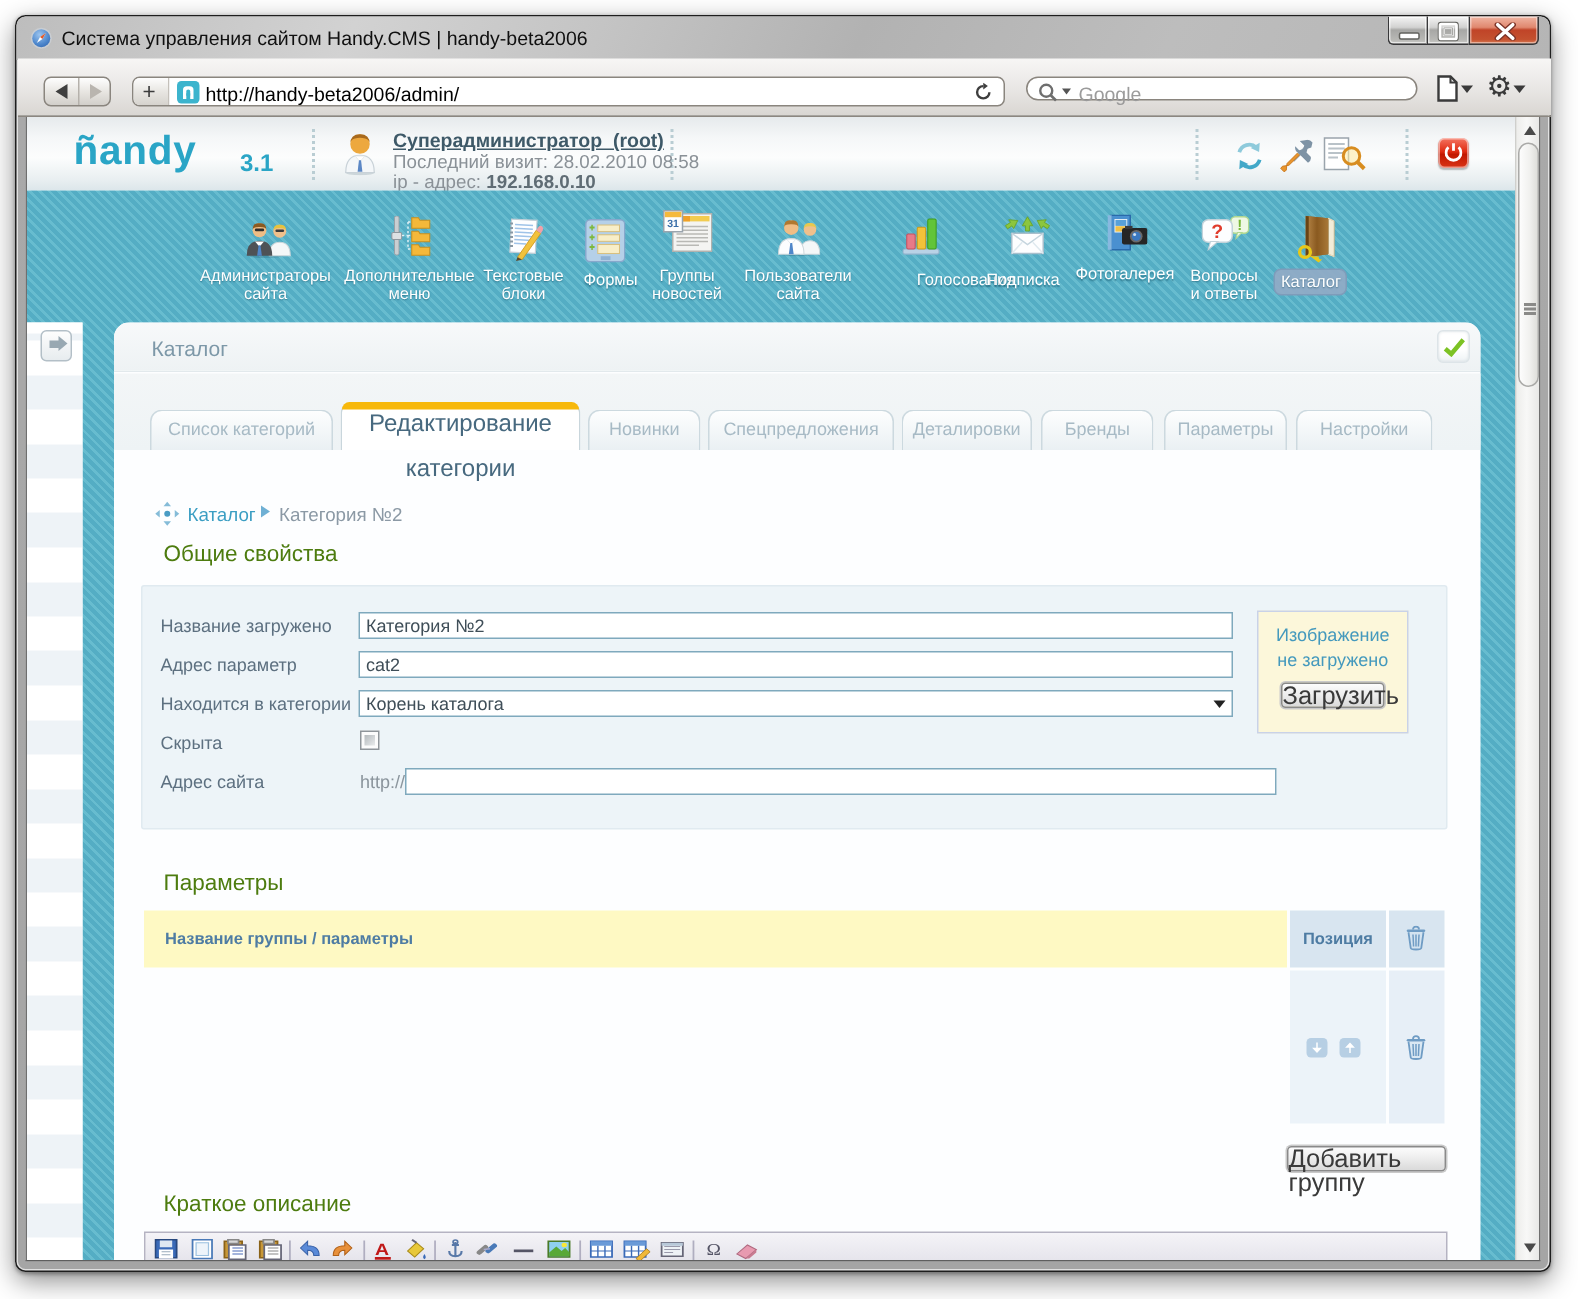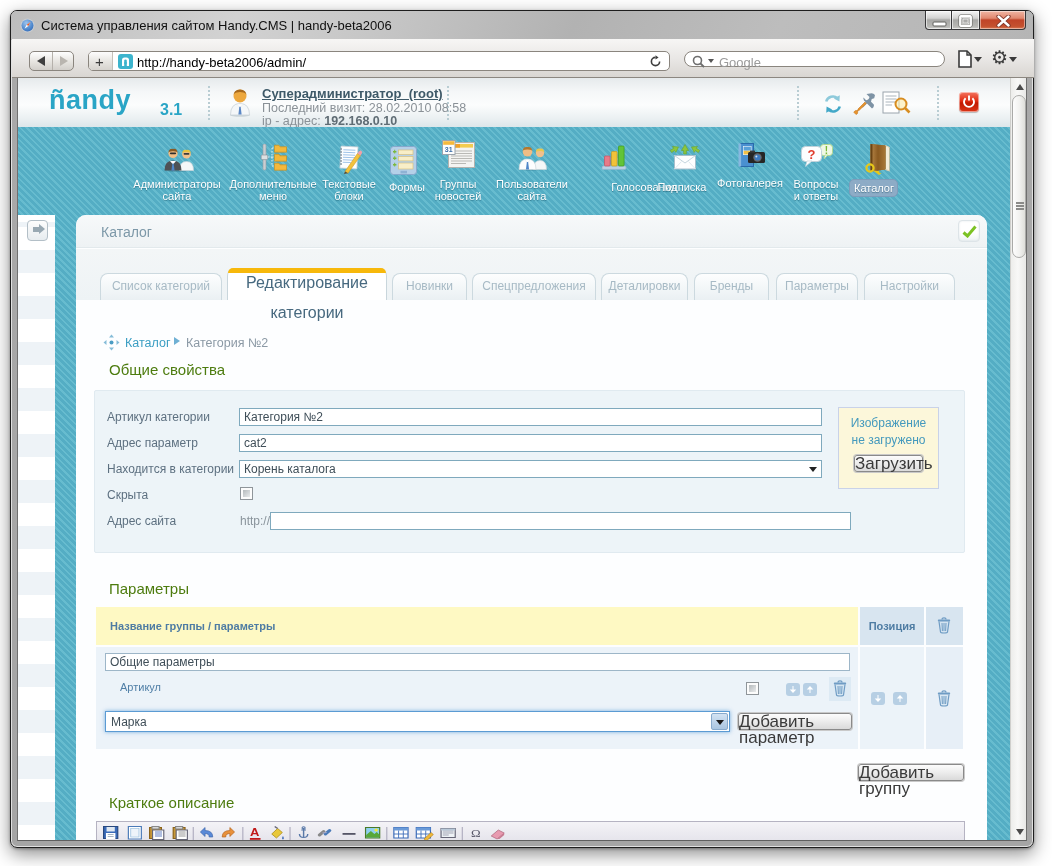--- a/index.html
+++ b/index.html
@@ -388,21 +388,21 @@
                 <path d="M16.5 8.5 L13.5 6 L13.5 11 Z"></path>
               </g>
             <circle cx="8.5" cy="8.5" r="2" fill="#4a9cc4"></circle>
           </svg>
           <div class="abs" style="left:49px;top:121px;font-size:12.5px;color:#3b9ec3">Каталог</div>
           <div class="abs" style="left:98px;top:122px;width:0;height:0;border-top:4.5px solid transparent;border-bottom:4.5px solid transparent;border-left:6px solid #6fb0d4"></div>
           <div class="abs" style="left:110px;top:121px;font-size:12.5px;color:#8b99a5">Категория №2</div>
           <div class="h2teal" style="left:33px;top:146px">Общие свойства</div>
 
           <div id="formbox">
-            <div class="flabel" style="top:19px">Артикул категории</div>
+            <div class="flabel" style="top:19px">Название загружено</div>
             <input class="finput" style="left: 144px; top: 17px; width: 583px;" value="Категория №2">
             <div class="flabel" style="top:45px">Адрес параметр</div>
             <input class="finput" style="left: 144px; top: 43px; width: 583px;" value="cat2">
             <div class="flabel" style="top:71px">Находится в категории</div>
             <div class="finput" style="left:144px;top:69px;width:583px;line-height:16px">Корень каталога
               <div class="abs" style="right:4px;top:6px;width:0;height:0;border-left:4px solid transparent;border-right:4px solid transparent;border-top:5px solid #222"></div>
             </div>
             <div class="flabel" style="top:97px">Скрыта</div>
             <div class="cb" style="left:145px;top:96px"></div>
             <div class="flabel" style="top:123px">Адрес сайта</div>
@@ -420,47 +420,20 @@
             <div class="abs" style="left:14px;top:13px;font-size:11px;font-weight:bold;color:#4e7ca3">Название группы / параметры</div>
           </div>
           <div class="cell" style="left:784px;top:392px;width:64px;height:38px;background:#d8e5f0">
             <div class="abs" style="left:0;top:13px;width:100%;text-align:center;font-size:11px;font-weight:bold;color:#4e7ca3">Позиция</div>
           </div>
           <div class="cell" style="left:850px;top:392px;width:37px;height:38px;background:#d8e5f0">
             <svg class="abs" style="left:11px;top:10px" width="14" height="17" viewBox="0 0 14 17">
                 <use href="#trashico"></use>
               </svg>
           </div>
-          <div class="cell" style="left:20px;top:432px;width:762px;height:102px;background:#ecf3f9">
-            <input class="finput" style="left: 9px; top: 6px; width: 745px; border-color: rgb(157, 182, 200);" value="Общие параметры">
-            <div class="abs" style="left:24px;top:34px;font-size:11px;color:#4f7ea6">Артикул</div>
-            <div class="cb" style="left:650px;top:35px"></div>
-            <div class="arrbtn" style="left:690px;top:36px">
-                <svg class="abs" style="left:3px;top:2px" width="8" height="9" viewBox="0 0 8 9">
-                  <use href="#adw"></use>
-                </svg>
-              </div>
-            <div class="arrbtn" style="left:707px;top:36px">
-                <svg class="abs" style="left:3px;top:2px" width="8" height="9" viewBox="0 0 8 9">
-                  <use href="#adw" transform="rotate(180 4 4.5)"></use>
-                </svg>
-              </div>
-            <div class="abs" style="left:733px;top:30px;width:22px;height:24px;background:#ddeaf4"></div>
-            <svg class="abs" style="left:737px;top:33px" width="14" height="17" viewBox="0 0 14 17">
-                <use href="#trashico"></use>
-              </svg>
-
-            <div class="abs" style="left:9px;top:64px;width:625px;height:21px;border:1px solid #5b9bd3;background:#fff;box-shadow:0 0 4px rgba(90,155,215,.8)">
-              <div class="abs" style="left:5px;top:3px;font-size:12px;color:#3f4e58">Марка</div>
-              <div class="abs" style="right:1px;top:1px;width:17px;height:17px;background:linear-gradient(180deg,#d3e3f3,#a9c5e0);border:1px solid #88aacc;border-radius:2px">
-                <div class="abs" style="left:4px;top:6px;width:0;height:0;border-left:4px solid transparent;border-right:4px solid transparent;border-top:5px solid #1a1a1a"></div>
-              </div>
-            </div>
-            <div class="btn" style="left:642px;top:66px;width:114px;height:17px;line-height:16px">Добавить параметр</div>
-          </div>
           <div class="cell" style="left:784px;top:432px;width:64px;height:102px;background:#ecf3f9">
             <div class="arrbtn" style="left:11px;top:45px">
                 <svg class="abs" style="left:3px;top:2px" width="8" height="9" viewBox="0 0 8 9">
                   <use href="#adw"></use>
                 </svg>
               </div>
             <div class="arrbtn" style="left:33px;top:45px">
                 <svg class="abs" style="left:3px;top:2px" width="8" height="9" viewBox="0 0 8 9">
                   <use href="#adw" transform="rotate(180 4 4.5)"></use>
                 </svg>

